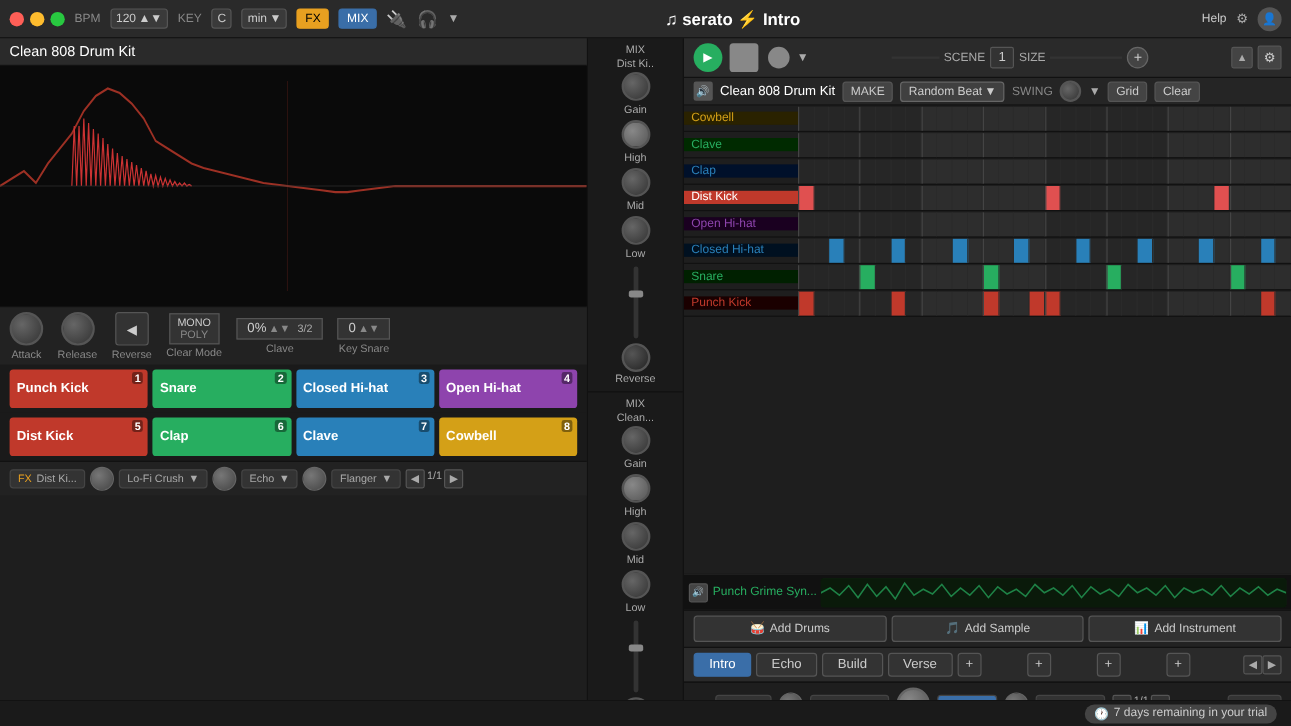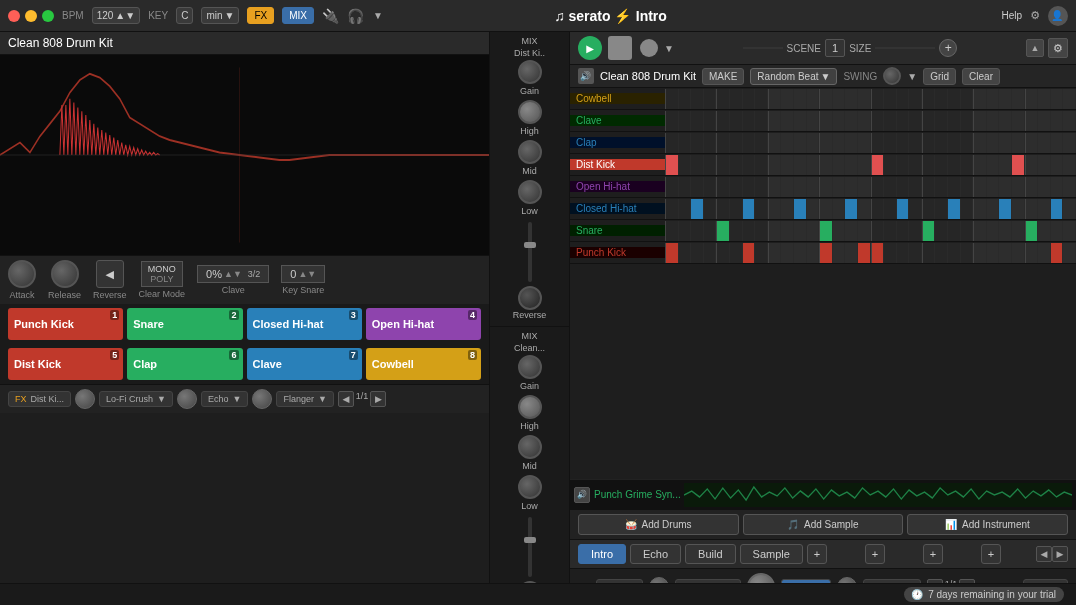--- a/index.html
+++ b/index.html
@@ -699,21 +699,21 @@
       <button class="section-btn intro">
         <span>Intro</span>
       </button>
       <button class="section-btn verse">
         <span>Echo</span>
       </button>
       <button class="section-btn build">
         <span>Build</span>
       </button>
       <button class="section-btn chorus">
-        <span>Sample</span>
+        <span>Verse</span>
       </button>
       <div class="section-add">+</div>
       <div style="width:30px;"></div>
       <div class="section-add">+</div>
       <div style="width:30px;"></div>
       <div class="section-add">+</div>
       <div style="width:30px;"></div>
       <div class="section-add">+</div>
       <div style="margin-left:auto; display:flex; align-items:center;">
         <div class="nav-arrow">◀</div>

